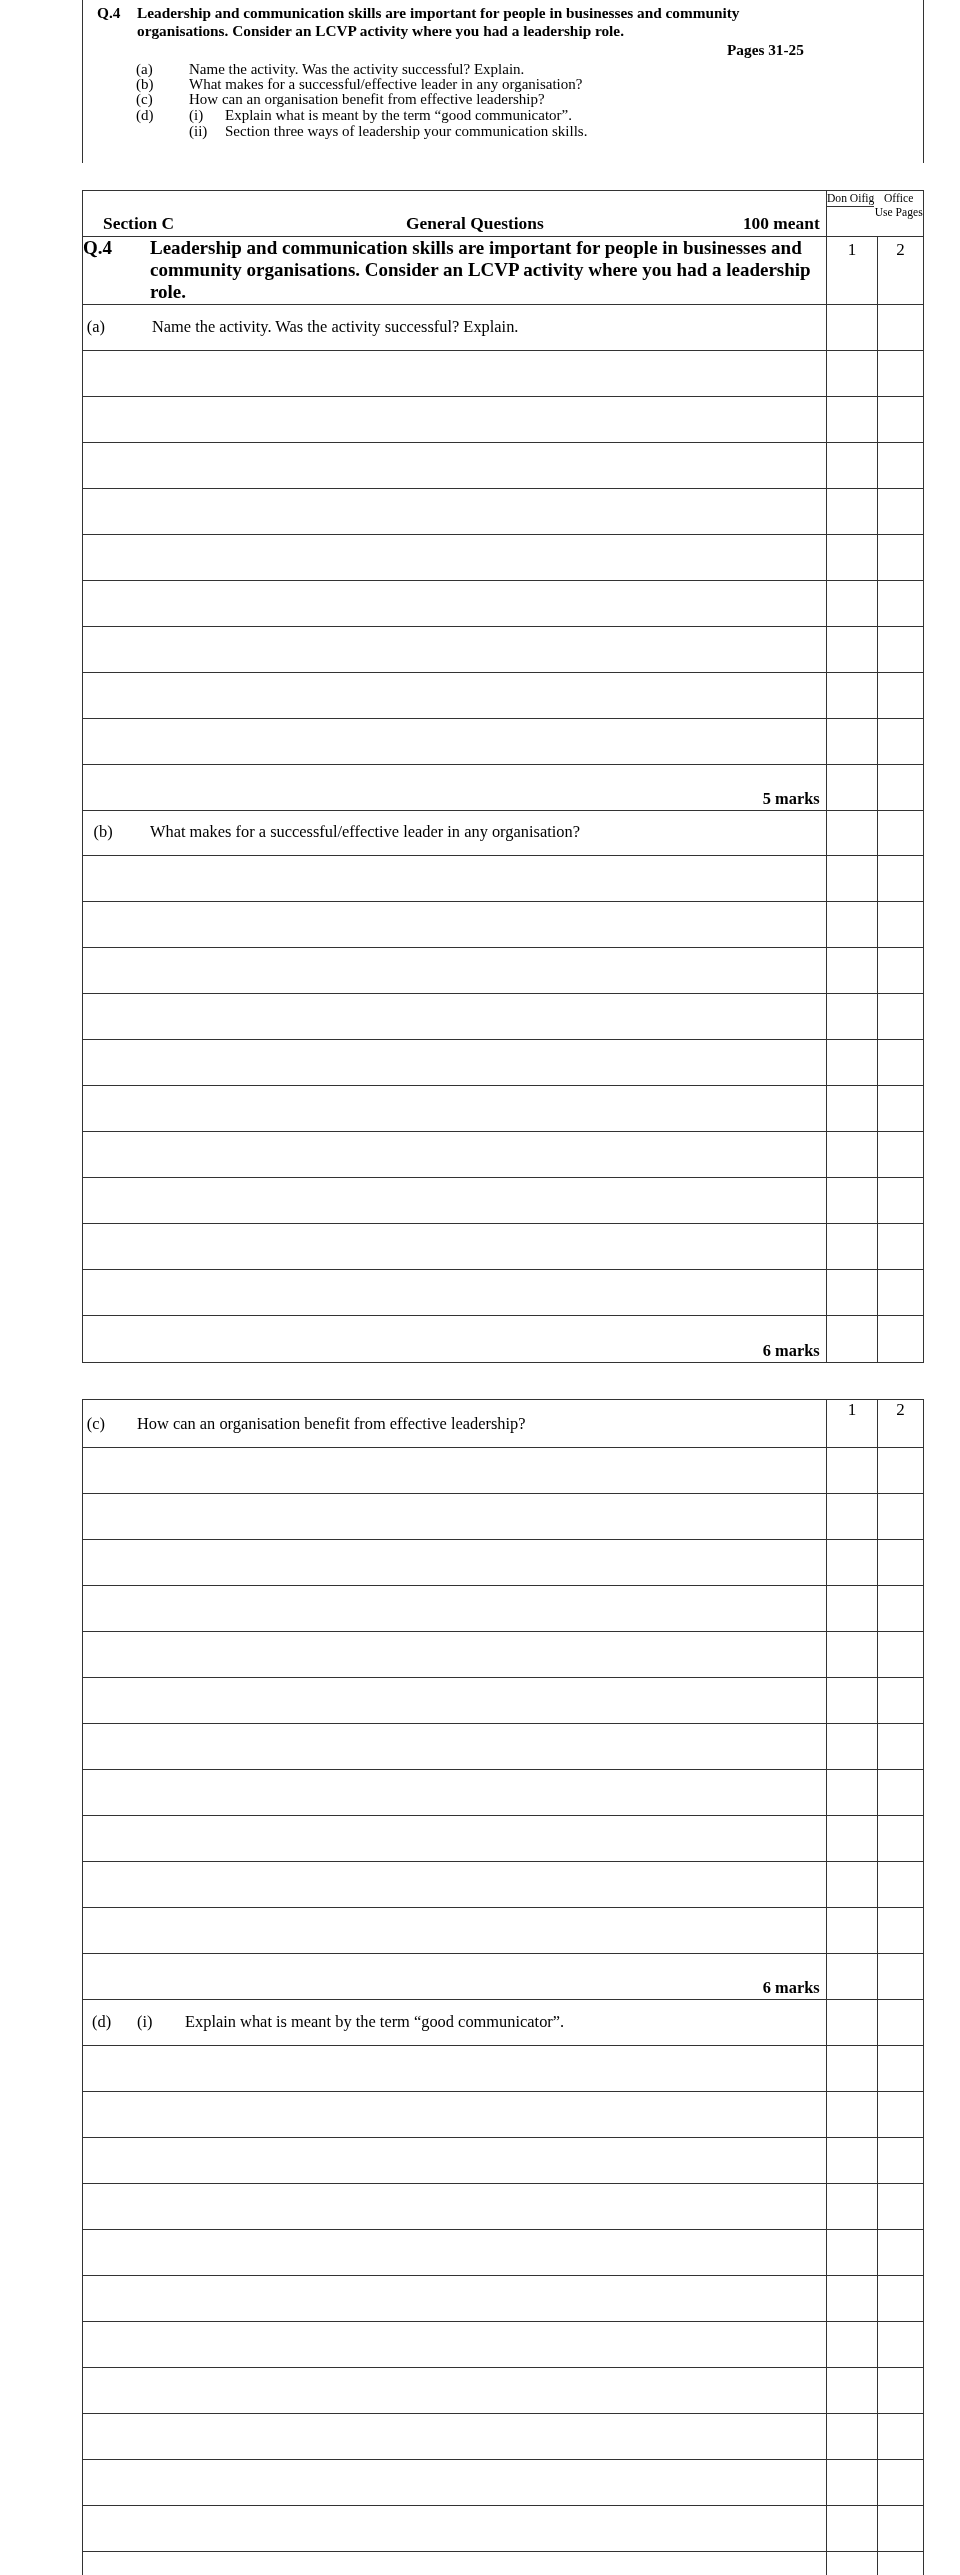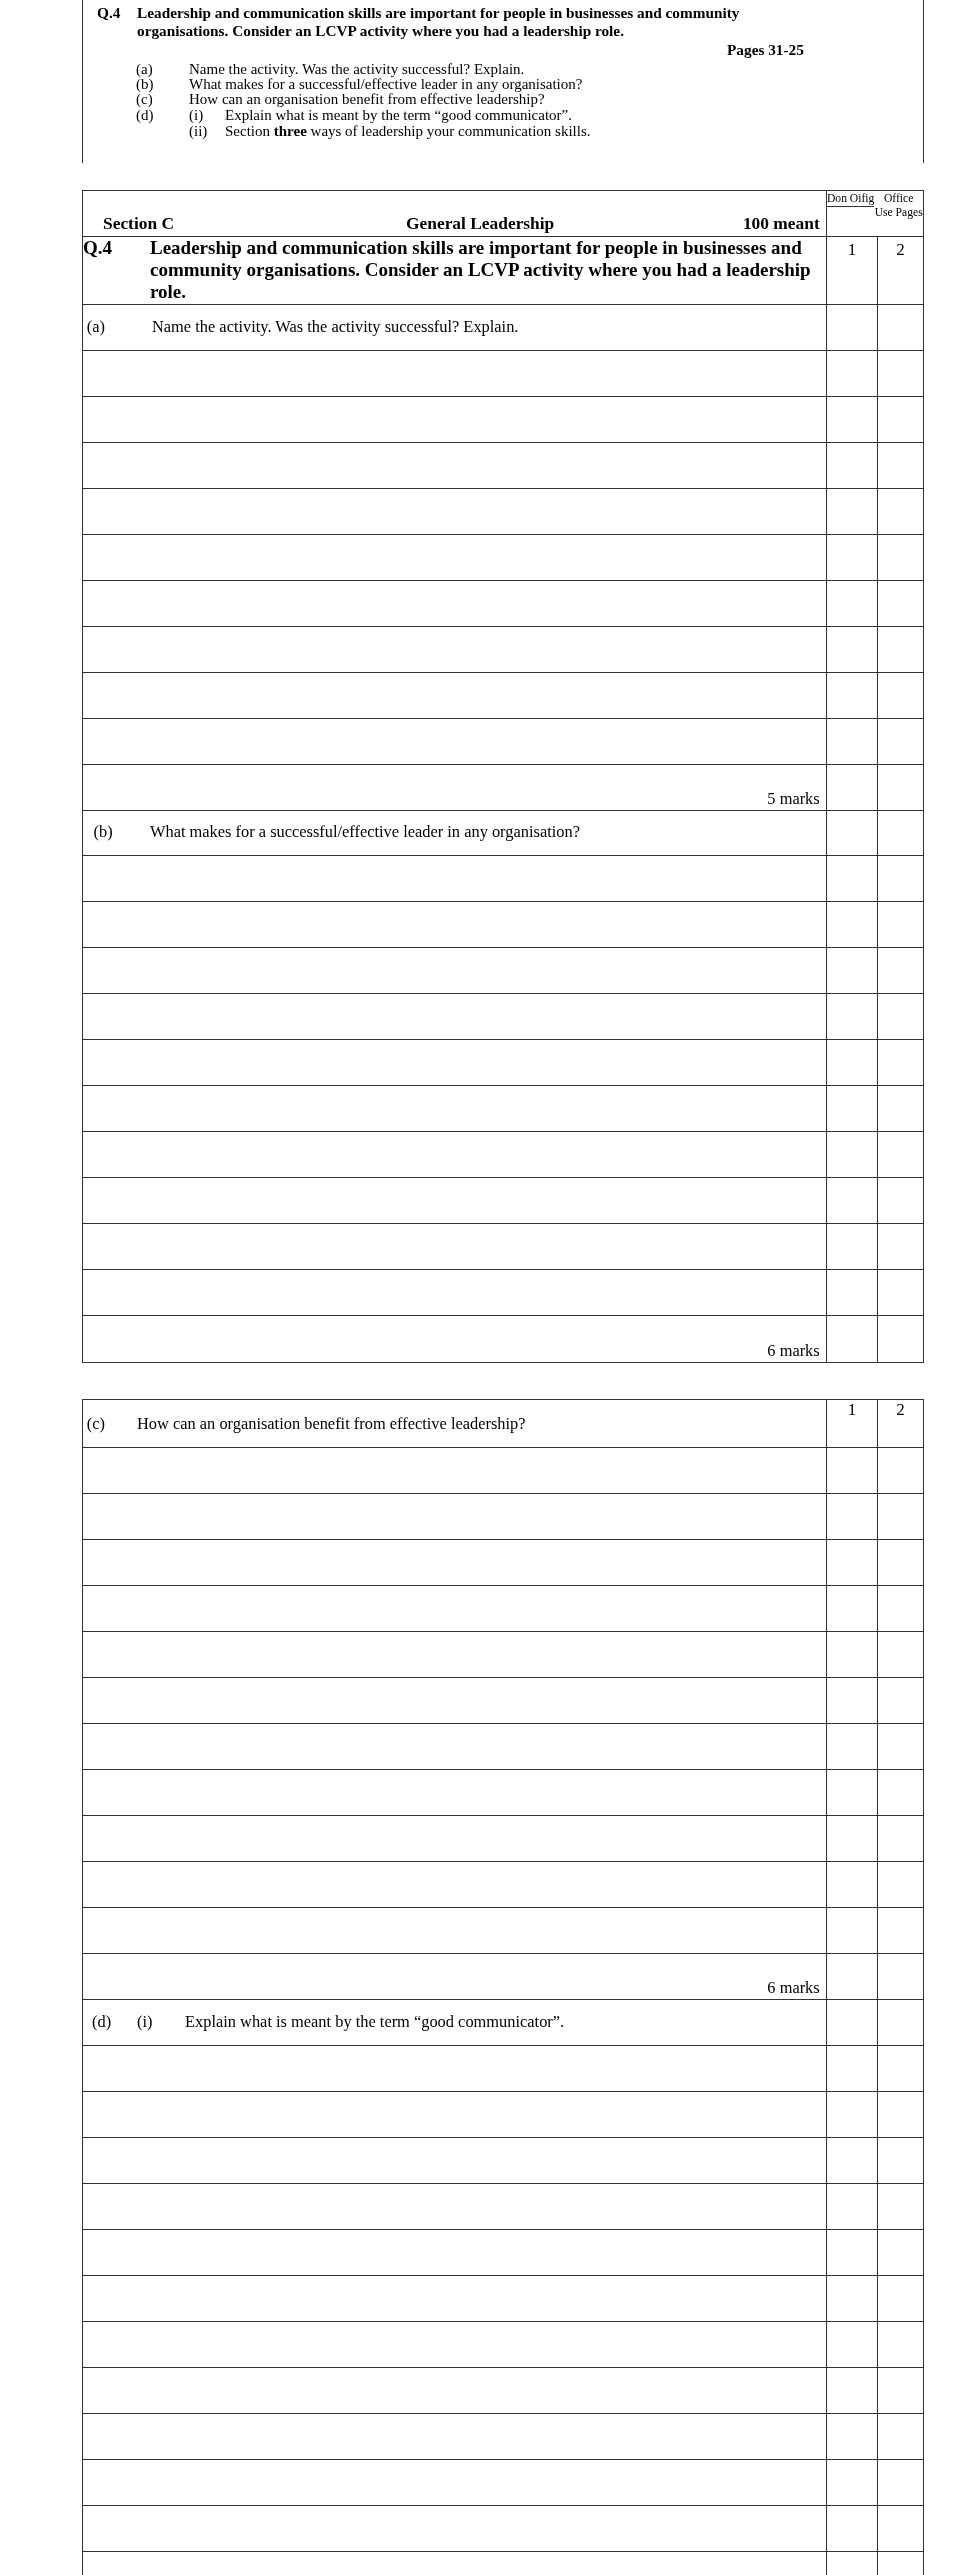--- a/index.html
+++ b/index.html
@@ -4,35 +4,35 @@
 <style>
   html, body { margin:0; padding:0; background:#ffffff; }
   body { width:960px; height:2576px; position:relative; overflow:hidden;
          font-family:"Liberation Serif", "DejaVu Serif", serif; color:#000; }
   .abs { position:absolute; white-space:nowrap; }
   
   .topframe-left { position:absolute; left:82px; top:0; width:1.1px; height:163px; background:#333; }
   .topframe-right { position:absolute; left:923px; top:0; width:1.1px; height:163px; background:#333; }
   .top-q { font-weight:bold; font-size:15.3px; line-height:18px; }
   .top-sub { font-size:15px; line-height:16px; }
-  .bold { font-weight:bold; }
+  .bold { font-weight:normal; }
 
   
   .sheet { position:absolute; left:82px; width:842px; border:1.1px solid #333; box-sizing:border-box; }
   .row { position:relative; border-bottom:1.1px solid #333; box-sizing:border-box; display:flex; }
   .row:last-child { border-bottom:none; }
   .cell-main { flex:0 0 744px; position:relative; border-right:1.1px solid #333; box-sizing:border-box; }
   .cell-o1 { flex:0 0 51px; border-right:1.1px solid #333; box-sizing:border-box; position:relative; }
   .cell-o2 { flex:1 1 auto; position:relative; }
   .office-head { flex:1 1 auto; display:flex; flex-direction:row; }
   .office-top { height:15.3px; border-bottom:1.1px solid #333; text-align:center; font-size:11.6px; line-height:15.3px; }
   .office-bot { flex:1; text-align:center; font-size:11.6px; line-height:13.7px; padding-top:1.1px; }
   .col-num { position:absolute; top:3.2px; left:0; right:0; text-align:center; font-size:17px; }
   .qtext { position:absolute; font-size:16.4px; }
-  .marks { position:absolute; right:6.3px; bottom:1.1px; font-weight:normal; font-size:16.4px; }
+  .marks { position:absolute; right:6.3px; bottom:1.1px; font-weight:bold; font-size:16.4px; }
   .hdr-text { position:absolute; bottom:2.1px; font-weight:bold; font-size:17.4px; }
   .q4-label { position:absolute; left:0; top:0; font-weight:bold; font-size:19px; line-height:22px; }
   .q4-text { position:absolute; left:67px; top:0; width:671px; font-weight:bold; font-size:19px; line-height:22px; white-space:normal; }
 </style>
 </head>
 <body>
 
 <div class="topframe-left"></div>
 <div class="topframe-right"></div>
 
@@ -55,21 +55,21 @@
 <div class="abs top-sub" style="left:225px; top:107px;">Explain what is meant by the term “good communicator”.</div>
 
 <div class="abs top-sub" style="left:189px; top:123px;">(ii)</div>
 <div class="abs top-sub" style="left:225px; top:123px;"><span>Section </span><span class="bold">three</span><span> ways of leadership your communication skills.</span></div>
 
 <div class="sheet" style="top:190px;">
 
   <div class="row" style="height:46px;">
     <div class="cell-main">
       <div class="hdr-text" style="left:20px;">Section C</div>
-      <div class="hdr-text" style="left:323px;">General Leadership</div>
+      <div class="hdr-text" style="left:323px;">General Questions</div>
       <div class="hdr-text" style="right:6.3px;">100 meant</div>
     </div>
     <div class="office-head">
       <div class="office-top">Don Oifig</div>
       <div class="office-bot">Office Use Pages</div>
     </div>
   </div>
 
   <div class="row" style="height:68px;">
     <div class="cell-main">

